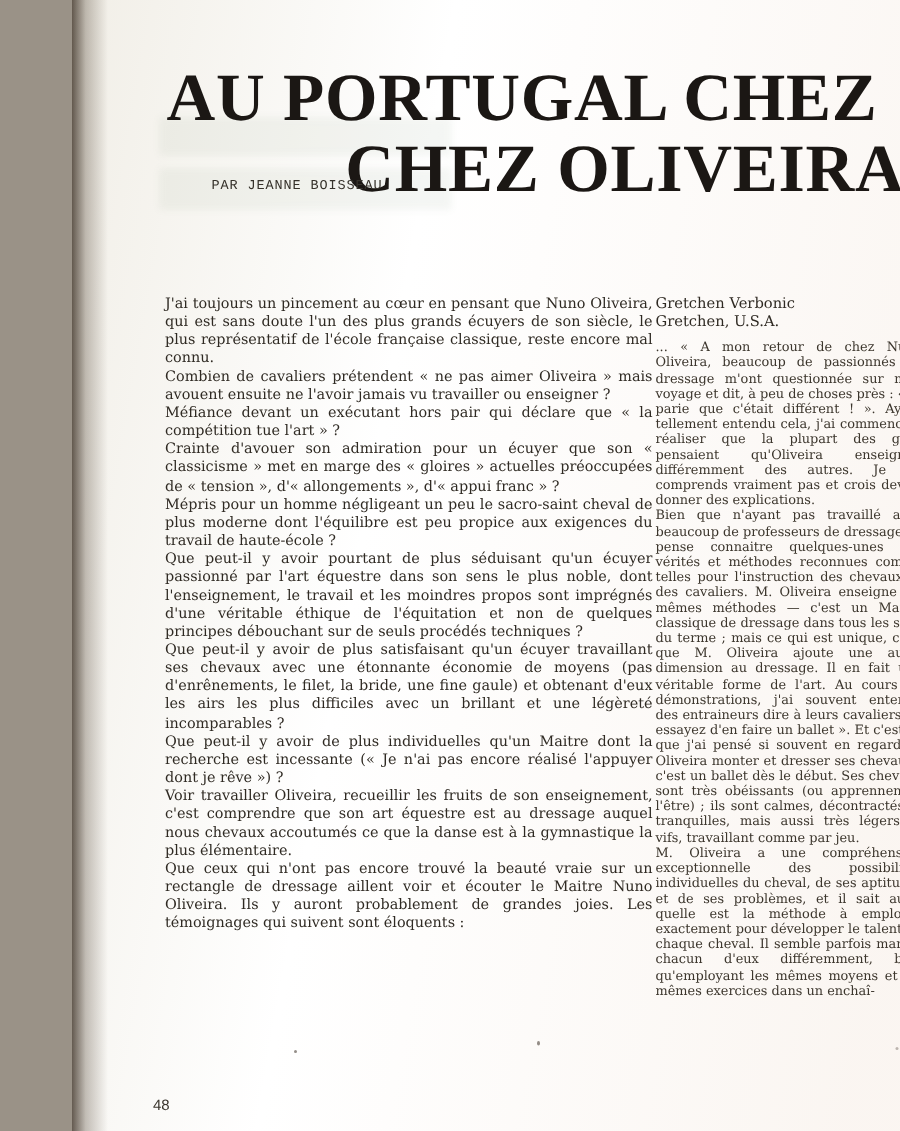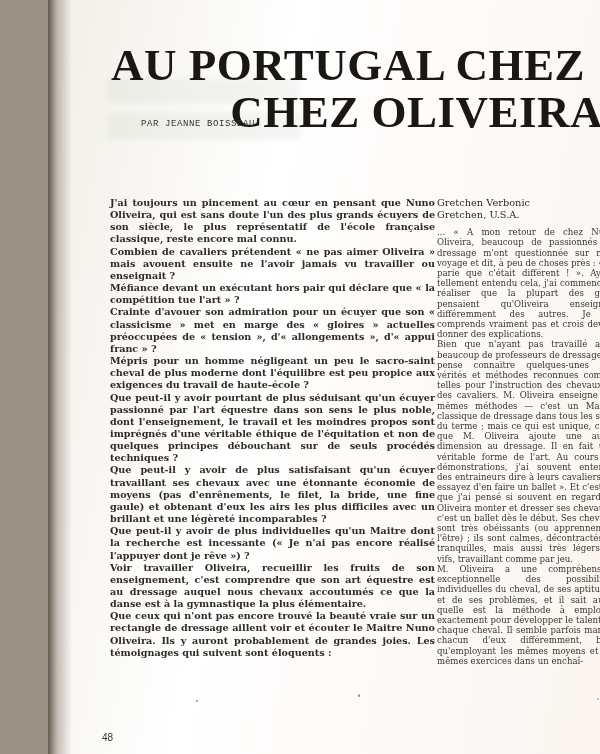--- a/index.html
+++ b/index.html
@@ -34,21 +34,21 @@
   .title .l1{text-align:left;white-space:nowrap;}
   .title .l2{text-align:right;white-space:nowrap;}
   .byline{
     position:absolute;left:66px;top:119px;width:160px;
     font-family:Liberation Mono, monospace;font-size:9px;letter-spacing:0.6px;
     color:#36322b;
     padding-left:27px;
   }
   .col-left{
     position:absolute;left:62px;top:197px;width:325px;
-    font-family:"DejaVu Serif",serif;font-weight:700;
+    font-family:"DejaVu Serif",serif;font-weight:400;
     font-size:9.6px;line-height:12.15px;text-align:justify;color:#2f2a23;
   }
   .col-left p{margin:0;}
   .col-right{
     position:absolute;left:389px;top:197px;width:178px;
     font-family:"DejaVu Serif",serif;
     font-size:8.6px;line-height:10.2px;text-align:justify;color:#3c362d;
   }
   .col-right .authhead{margin:0 0 7px 0;font-size:9.8px;line-height:11.6px;font-weight:400;color:#2f2a23;}
   .col-right p{margin:0;}
@@ -79,21 +79,21 @@
 
   <div class="title">
     <div class="l1">AU PORTUGAL CHEZ</div>
     <div class="l2">CHEZ OLIVEIRA</div>
   </div>
 
   <div class="byline">PAR JEANNE BOISSEAU</div>
 
   <div class="col-left">
     <p>J'ai toujours un pincement au cœur en pensant que Nuno Oliveira, qui est sans doute l'un des plus grands écuyers de son siècle, le plus représentatif de l'école française classique, reste encore mal connu.</p>
-    <p>Combien de cavaliers prétendent « ne pas aimer Oliveira » mais avouent ensuite ne l'avoir jamais vu travailler ou enseignait ?</p>
+    <p>Combien de cavaliers prétendent « ne pas aimer Oliveira » mais avouent ensuite ne l'avoir jamais vu travailler ou enseigner ?</p>
     <p>Méfiance devant un exécutant hors pair qui déclare que « la compétition tue l'art » ?</p>
     <p>Crainte d'avouer son admiration pour un écuyer que son « classicisme » met en marge des « gloires » actuelles préoccupées de « tension », d'« allongements », d'« appui franc » ?</p>
     <p>Mépris pour un homme négligeant un peu le sacro-saint cheval de plus moderne dont l'équilibre est peu propice aux exigences du travail de haute-école ?</p>
     <p>Que peut-il y avoir pourtant de plus séduisant qu'un écuyer passionné par l'art équestre dans son sens le plus noble, dont l'enseignement, le travail et les moindres propos sont imprégnés d'une véritable éthique de l'équitation et non de quelques principes débouchant sur de seuls procédés techniques ?</p>
     <p>Que peut-il y avoir de plus satisfaisant qu'un écuyer travaillant ses chevaux avec une étonnante économie de moyens (pas d'enrênements, le filet, la bride, une fine gaule) et obtenant d'eux les airs les plus difficiles avec un brillant et une légèreté incomparables ?</p>
     <p>Que peut-il y avoir de plus individuelles qu'un Maitre dont la recherche est incessante (« Je n'ai pas encore réalisé l'appuyer dont je rêve ») ?</p>
     <p>Voir travailler Oliveira, recueillir les fruits de son enseignement, c'est comprendre que son art équestre est au dressage auquel nous chevaux accoutumés ce que la danse est à la gymnastique la plus élémentaire.</p>
     <p>Que ceux qui n'ont pas encore trouvé la beauté vraie sur un rectangle de dressage aillent voir et écouter le Maitre Nuno Oliveira. Ils y auront probablement de grandes joies. Les témoignages qui suivent sont éloquents :</p>
   </div>
 

